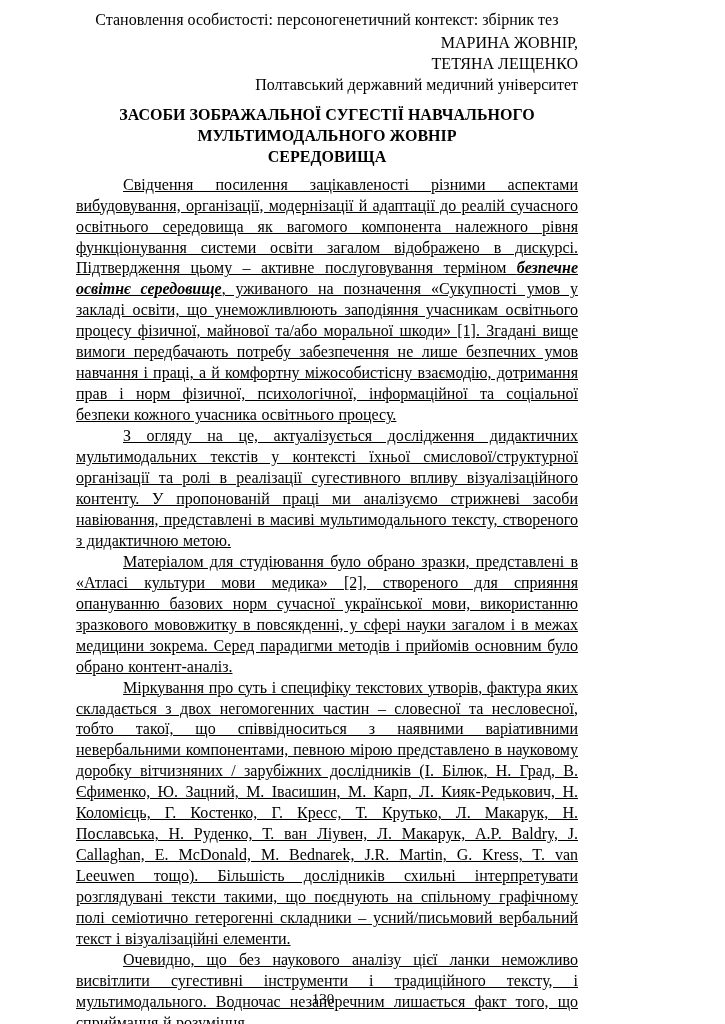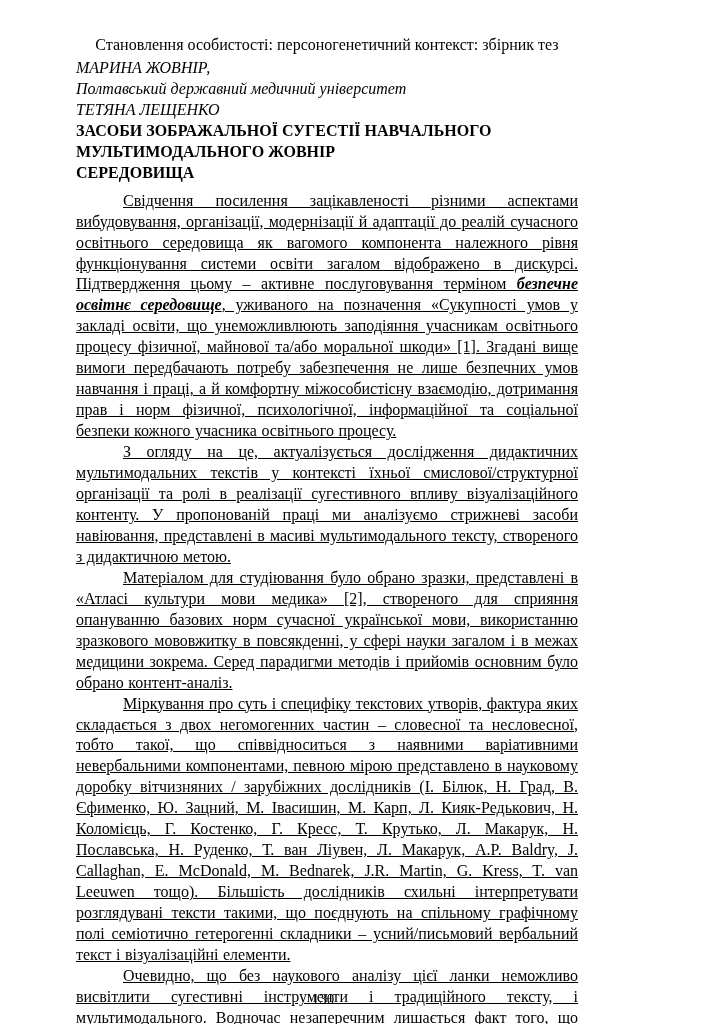--- a/index.html
+++ b/index.html
@@ -1,32 +1,32 @@
 <!DOCTYPE html>
 <html><head>
 <meta charset="utf-8">
 <style>
   html, body { margin: 0; padding: 0; background: #ffffff; }
   .page {
     width: 634px;
     height: 1024px;
     box-sizing: border-box;
-    padding: 35px 56px 18px 76px;
+    padding: 10px 56px 18px 76px;
     position: relative;
     background: #ffffff;
     color: #000000;
     font-family: "Liberation Serif", "DejaVu Serif", serif;
     font-size: 16px;
     line-height: 1.31;
     overflow: hidden;
   }
   .running-header { text-align: center; }
   .udk { font-weight: bold; margin-top: 5px; }
-  .authors-block { text-align: left; margin-top: 2px; font-style: italic; }
-  .title-block { font-weight: bold; }
+  .authors-block { text-align: right; margin-top: 2px; }
+  .title-block { text-align: center; font-weight: bold; margin-top: 9px; }
   .body-text { margin-top: 7px; text-decoration: underline; }
   p.para {
     margin: 0;
     text-align: justify;
     text-indent: 47px;
     word-spacing: 0.5px;
   }
   .term { font-style: italic; font-weight: bold; }
   .page-number {
     position: absolute;
@@ -40,22 +40,22 @@
 
 <div class="page">
 
   <div class="running-header">
     <div>Становлення особистості: персоногенетичний контекст: збірник тез</div>
   </div>
 
 
   <div class="authors-block">
     <div>МАРИНА ЖОВНІР,</div>
+    <div>ТЕТЯНА ЛЕЩЕНКО</div>
     <div>Полтавський державний медичний університет</div>
-    <div>ТЕТЯНА ЛЕЩЕНКО</div>
   </div>
 
   <div class="title-block">
     <div>ЗАСОБИ ЗОБРАЖАЛЬНОЇ СУГЕСТІЇ НАВЧАЛЬНОГО</div>
     <div>МУЛЬТИМОДАЛЬНОГО ЖОВНІР</div>
     <div>СЕРЕДОВИЩА</div>
   </div>
 
   <div class="body-text">
     <p class="para"><span>Свідчення посилення зацікавленості різними аспектами вибудовування, організації, модернізації й адаптації до реалій сучасного освітнього середовища як вагомого компонента належного рівня функціонування системи освіти загалом відображено в дискурсі. Підтвердження цьому – активне послуговування терміном </span><span class="term">безпечне освітнє середовище</span><span>, уживаного на позначення «Сукупності умов у закладі освіти, що унеможливлюють заподіяння учасникам освітнього процесу фізичної, майнової та/або моральної шкоди» [1]. Згадані вище вимоги передбачають потребу забезпечення не лише безпечних умов навчання і праці, а й комфортну міжособистісну взаємодію, дотримання прав і норм фізичної, психологічної, інформаційної та соціальної безпеки кожного учасника освітнього процесу.</span></p>

